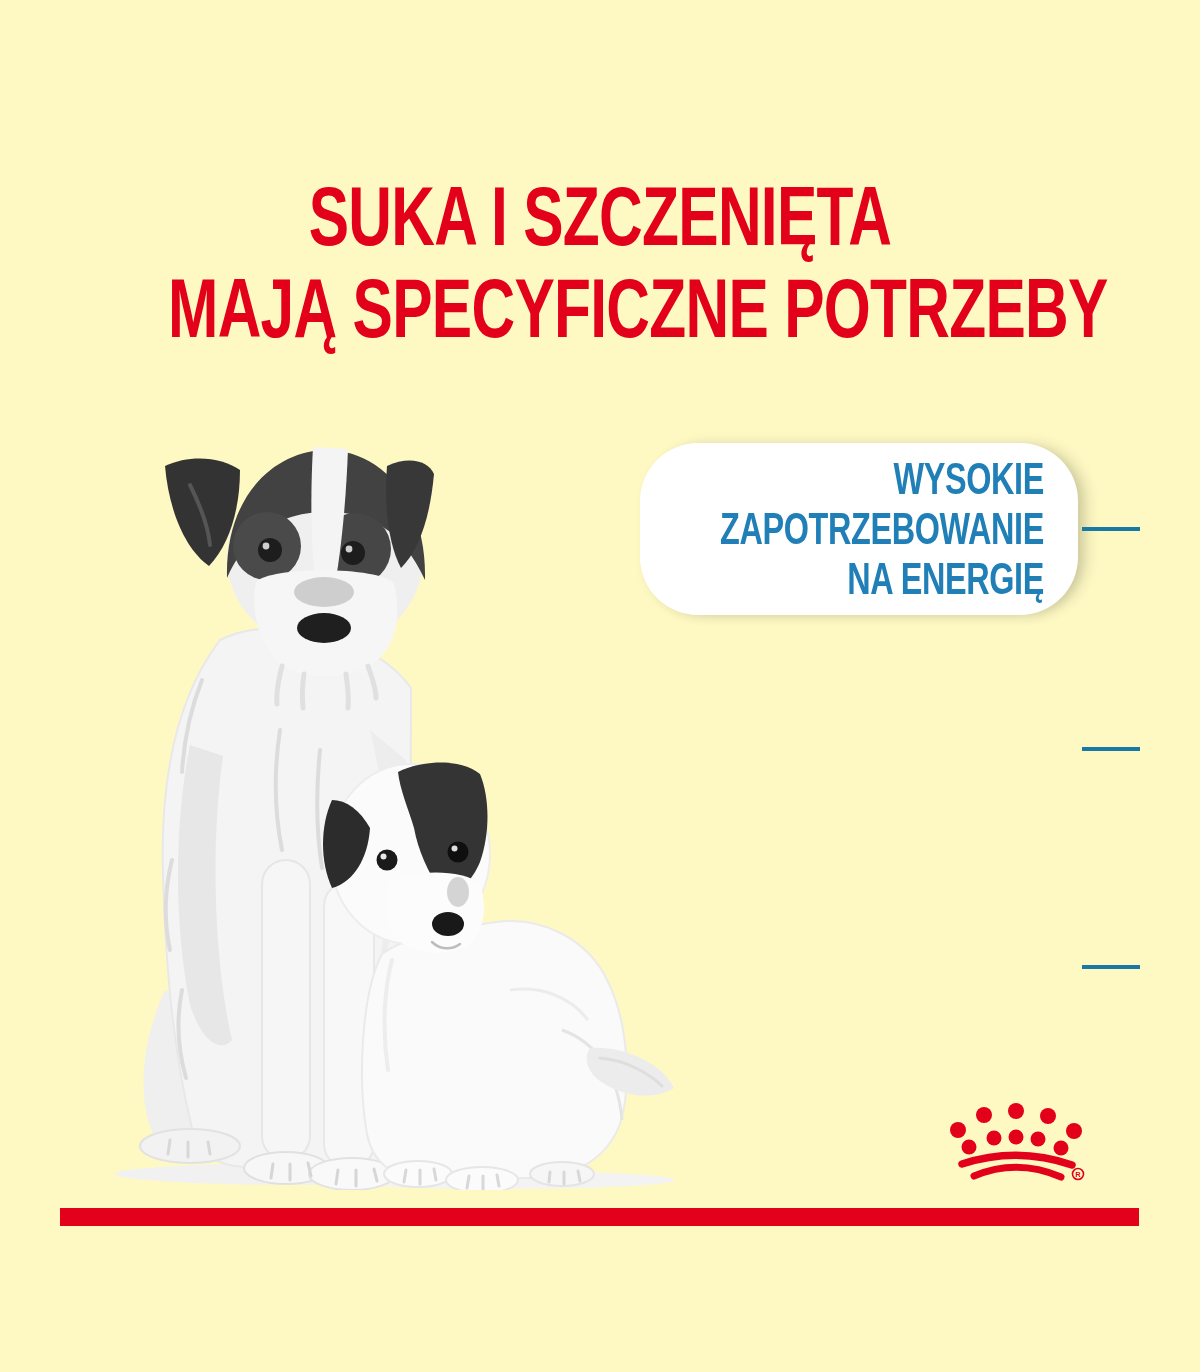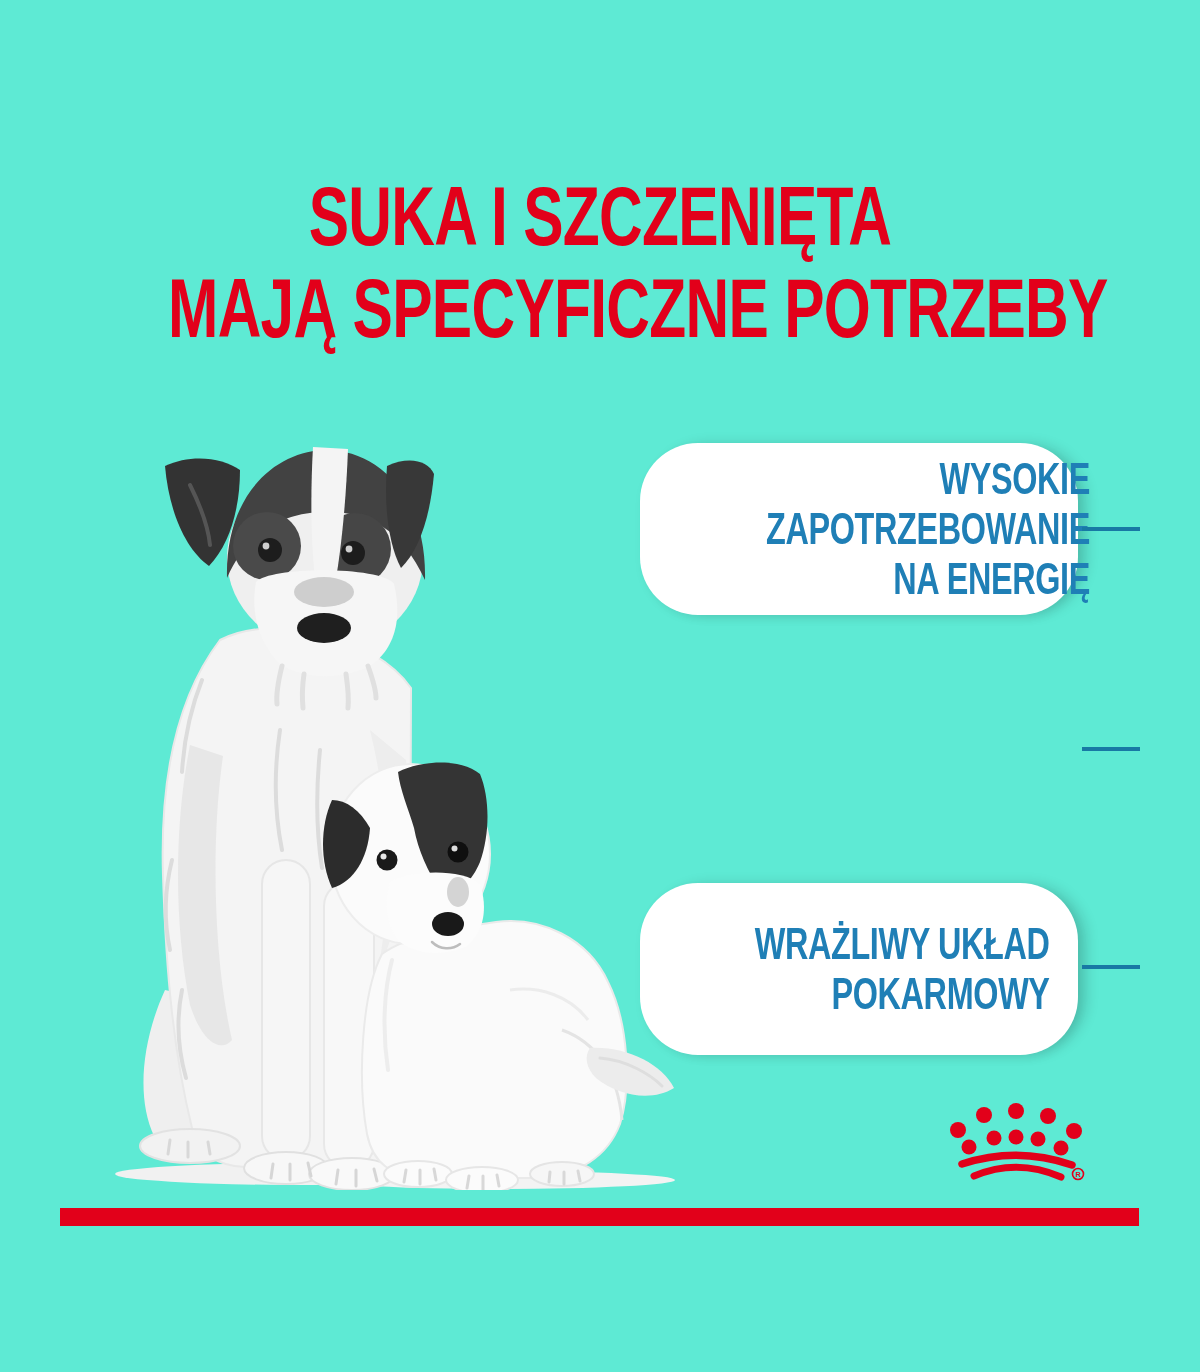--- a/index.html
+++ b/index.html
@@ -1,19 +1,19 @@
 <!DOCTYPE html>
 <html><head>
 <meta charset="utf-8">
 <style>
   html,body{margin:0;padding:0;background:#fff;}
   .page{
     position:relative;
     width:1200px;height:1372px;
-    background:#5eead4;
+    background:#fef9c3;
     overflow:hidden;
     font-family:"Liberation Sans", sans-serif;
   }
 
   
   .headline{
     position:absolute;left:0;top:170px;width:1200px;margin:0;
     text-align:center;
     color:#E2001A;
     font-size:84px;line-height:92px;font-weight:700;
@@ -26,21 +26,21 @@
 
   
   .hero-svg{position:absolute;left:70px;top:430px;z-index:1;}
 
   
   .callout-card{
     position:absolute;left:640px;width:438px;height:172px;
     background:#ffffff;
     border-radius:58px;
     box-shadow:10px 0 14px -2px rgba(0,0,0,0.16), 2px 4px 10px rgba(0,0,0,0.05);
-    display:flex;align-items:center;justify-content:flex-start;
+    display:flex;align-items:center;justify-content:center;
     padding-right:80px;box-sizing:border-box;
     z-index:2;
   }
   .card-1{top:443px;}
   .card-2{top:663px;}
   .card-3{top:883px;}
   .callout-label{
     text-align:right;
     color:#1F7FB6;
     font-weight:700;font-size:45px;line-height:50px;
@@ -155,26 +155,20 @@
 
   <div class="callout-card card-1">
     <div class="callout-label">
       <span class="callout-line">WYSOKIE</span>
       <span class="callout-line">ZAPOTRZEBOWANIE</span>
       <span class="callout-line">NA ENERGIĘ</span>
     </div>
   </div>
 
 
-  <div class="callout-card card-3">
-    <div class="callout-label">
-      <span class="callout-line">WRAŻLIWY UKŁAD</span>
-      <span class="callout-line">POKARMOWY</span>
-    </div>
-  </div>
 
   <div class="connector conn-1"></div>
   <div class="connector conn-2"></div>
   <div class="connector conn-3"></div>
 
   <svg class="crown-logo" width="170" height="100" viewBox="0 0 170 100" xmlns="http://www.w3.org/2000/svg">
     <g fill="#E2001A">
       <circle cx="28" cy="34" r="8"></circle>
       <circle cx="54" cy="19" r="8"></circle>
       <circle cx="86" cy="15" r="8"></circle>

